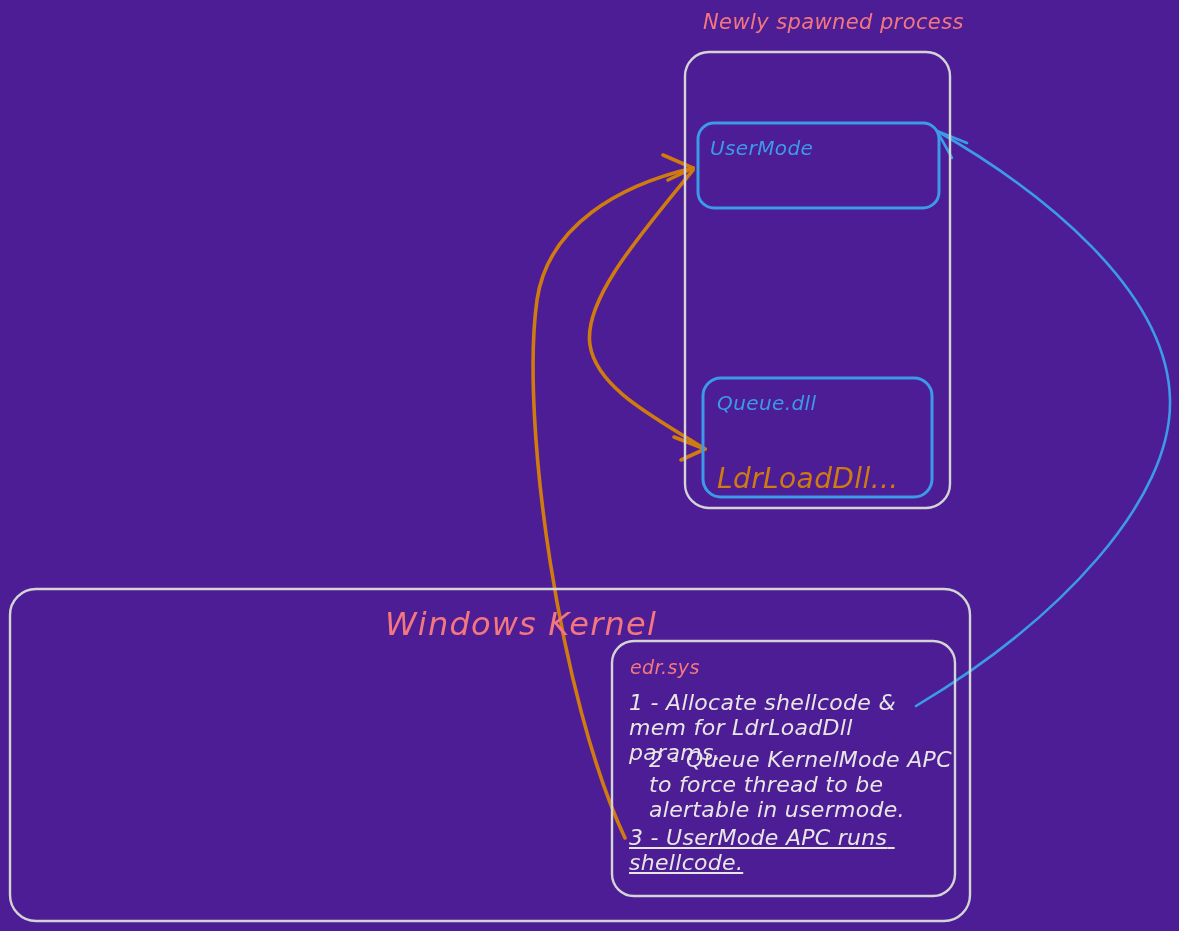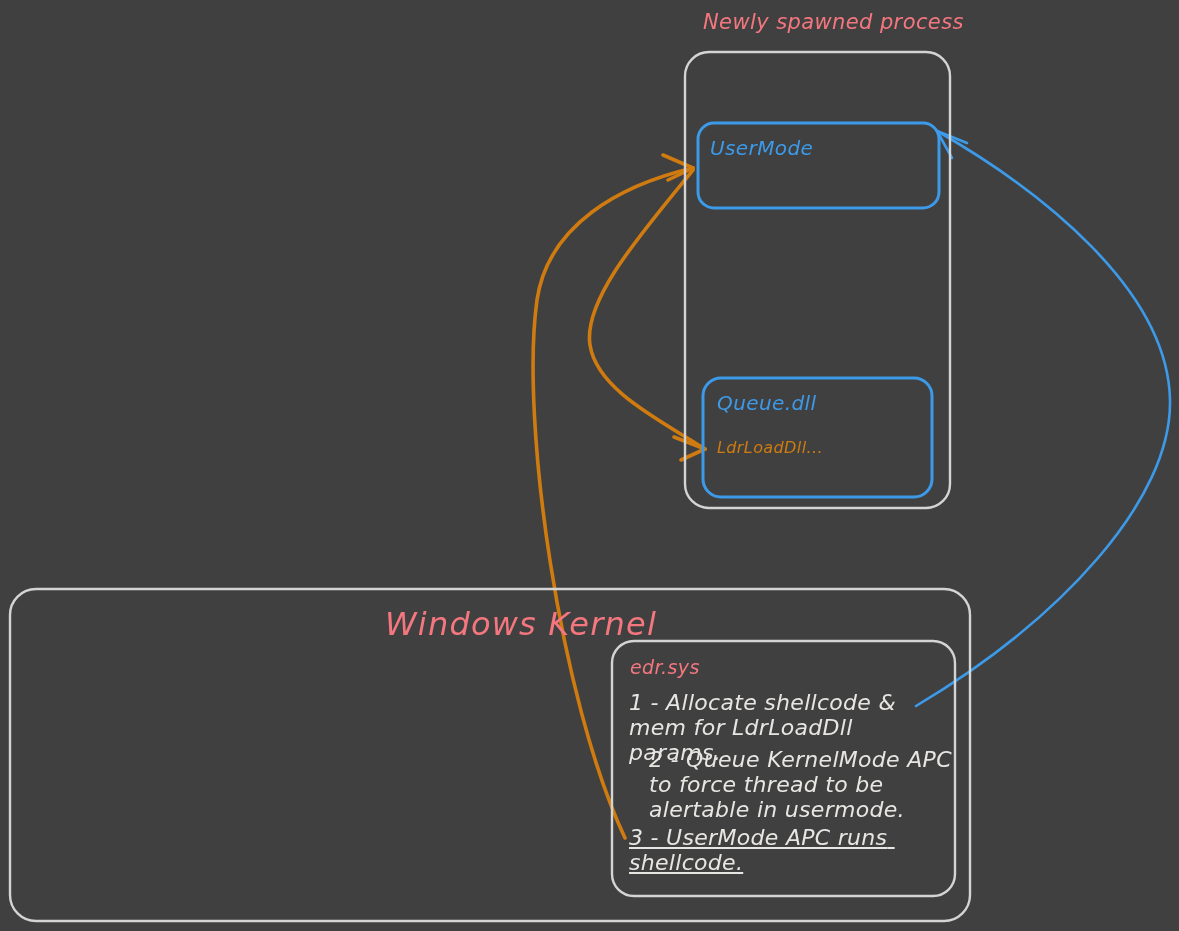--- a/index.html
+++ b/index.html
@@ -11,21 +11,21 @@
   body {
     width: 1179px;
     height: 931px;
     overflow: hidden;
     font-family: "DejaVu Sans", sans-serif;
   }
   #canvas {
     position: relative;
     width: 1179px;
     height: 931px;
-    background: #404040;
+    background: #4c1d95;
   }
   #canvas svg.layer {
     position: absolute;
     left: 0;
     top: 0;
     width: 1179px;
     height: 931px;
     overflow: visible;
   }
   .lbl {
@@ -44,21 +44,22 @@
     color: #f4777f;
     font-size: 32px;
     letter-spacing: 1.2px;
   }
   .blue-lbl {
     color: #3d9ae8;
     font-size: 20px;
   }
   .orange-lbl {
     color: #cf7b10;
-    font-size: 16px;
+    font-size: 28px;
+    margin-top: 24px;
   }
   .edr-title {
     color: #f4777f;
     font-size: 19px;
   }
   .step-text {
     color: #e8e6e3;
     font-size: 22px;
     line-height: 25px;
     font-style: italic;

